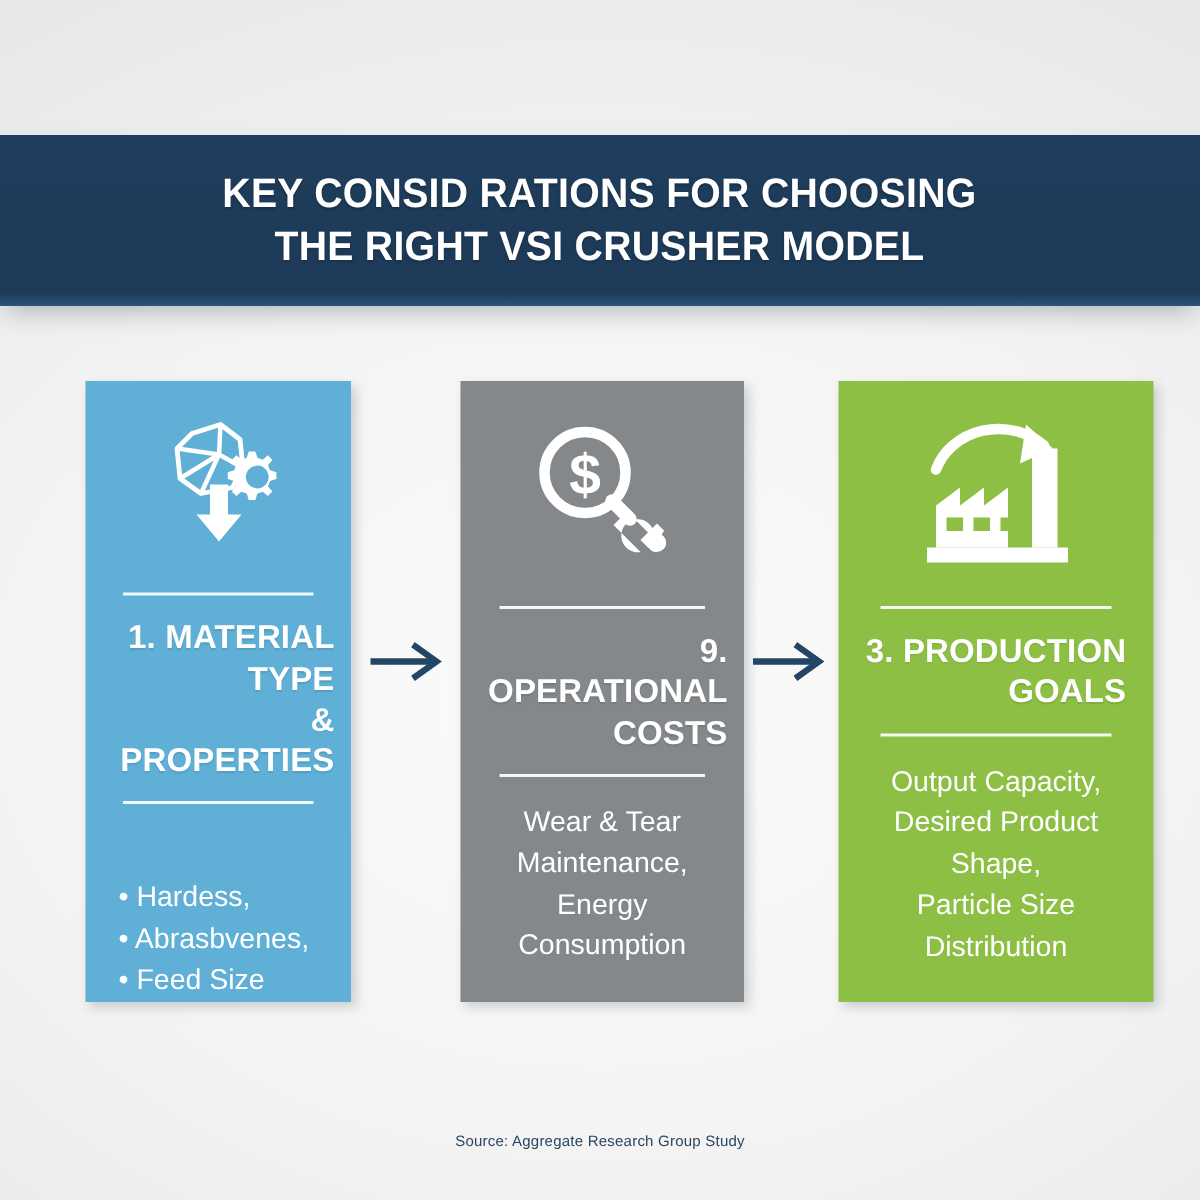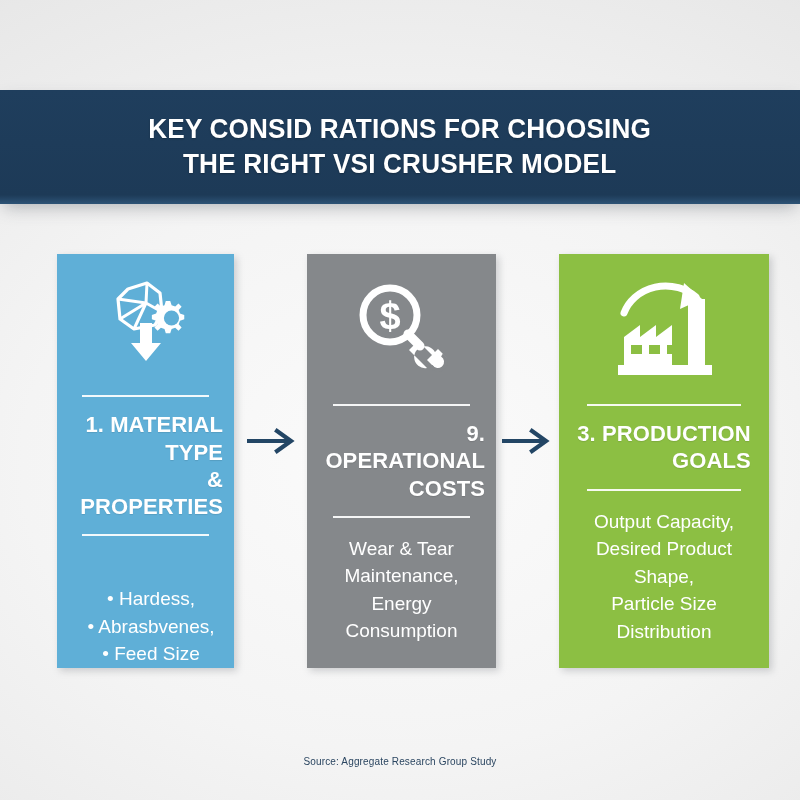--- a/index.html
+++ b/index.html
@@ -107,21 +107,21 @@
     color: #ffffff;
     font-size: 19px;
     line-height: 1.45;
     text-align: center;
     white-space: pre-line;
     padding-top: 17px;
     width: 100%;
     box-sizing: border-box;
   }
   .card-body.bulleted {
-    text-align: center;
+    text-align: left;
     padding-left: 11px;
     margin-top: 32px;
   }
 
   
   .arrow {
     position: absolute;
     top: 428px;
     width: 50px;
     height: 26px;

